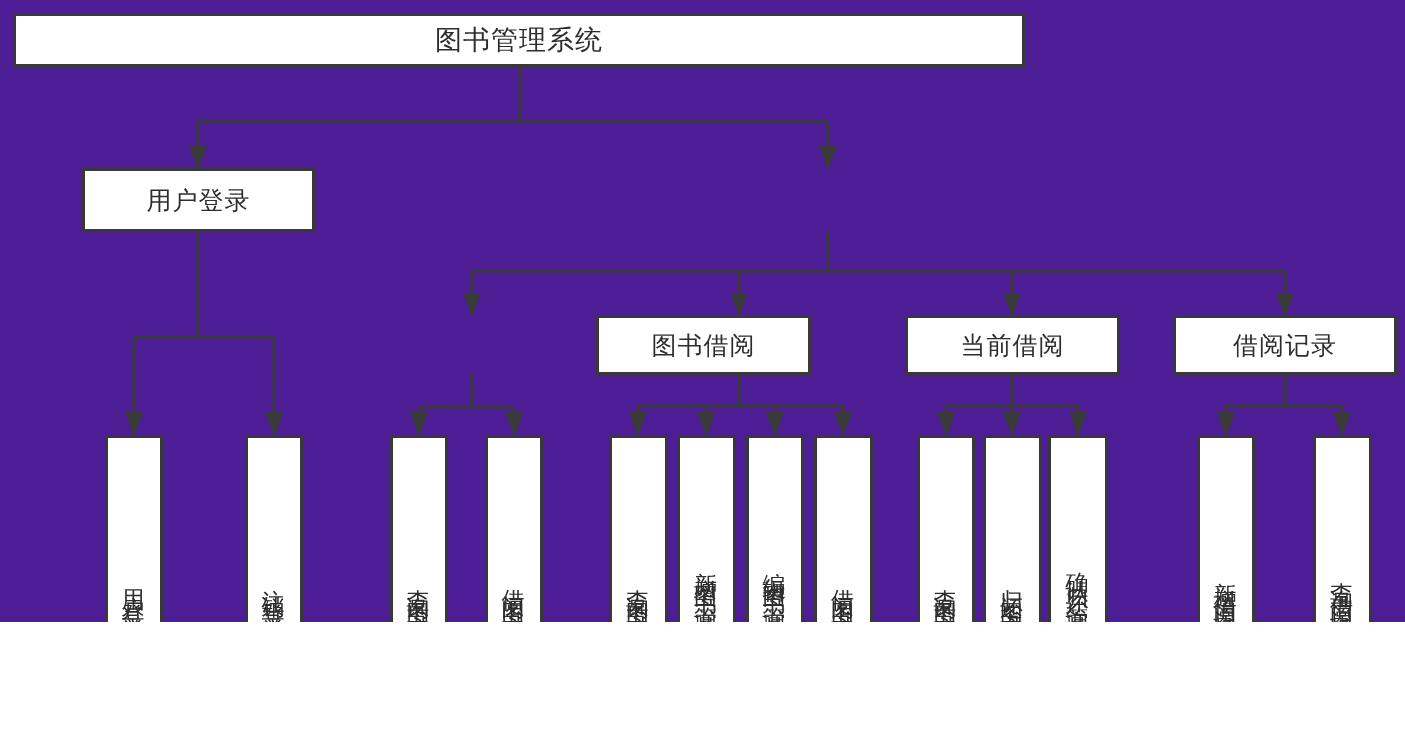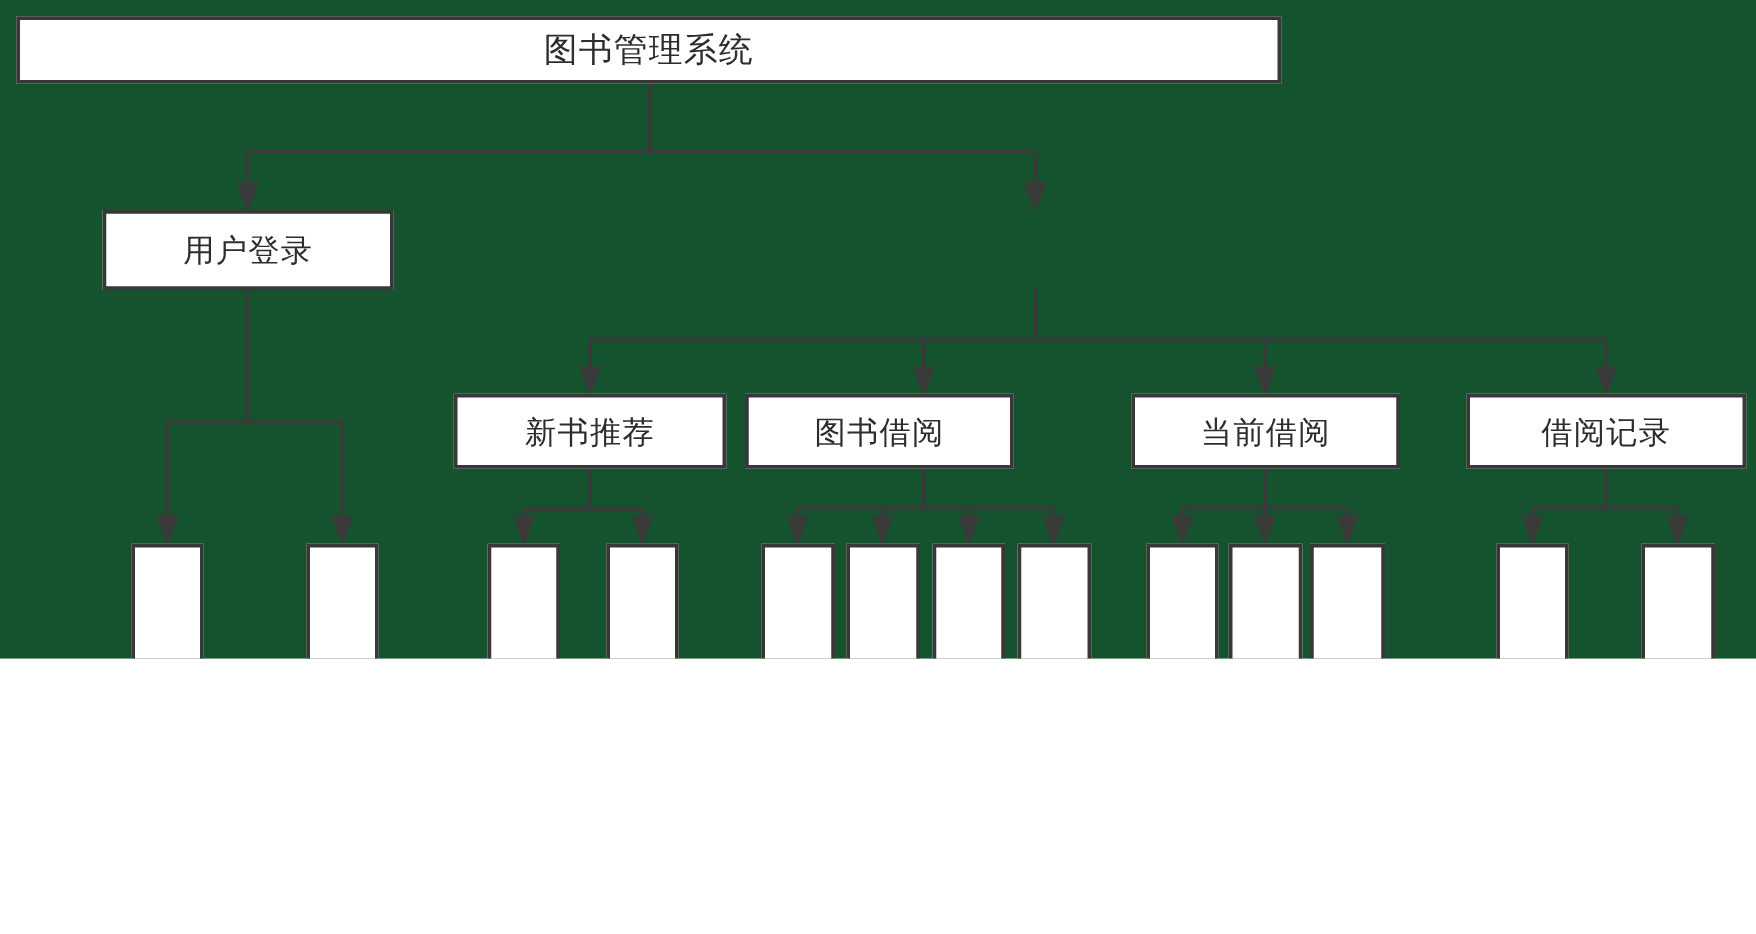--- a/index.html
+++ b/index.html
@@ -1,19 +1,19 @@
 <!DOCTYPE html>
 <html><head>
 <meta charset="utf-8">
 <style>
   html,body{margin:0;padding:0;background:#ffffff;}
   #canvas{
     position:relative;
-    width:1405px;height:527px;
-    background:#14532d;
+    width:1405px;height:622px;
+    background:#4c1d95;
     font-family:Liberation Sans, sans-serif;
     color:#2d2d2d;
     overflow:hidden;
   }
   #connectors{position:absolute;left:0;top:0;width:1405px;height:747px;}
   #connectors path{stroke:#3a3a3a;stroke-width:3;fill:none;}
   #connectors polygon{fill:#3a3a3a;stroke:none;}
 
   .hbox{
     position:absolute;
@@ -128,23 +128,20 @@
   </svg>
 
   <div class="hbox b-root">
     <span>图书管理系统</span>
   </div>
 
   <div class="hbox b-l2a">
     <span>用户登录</span>
   </div>
 
-  <div class="hbox b-l3a">
-    <span>新书推荐</span>
-  </div>
   <div class="hbox b-l3b">
     <span>图书借阅</span>
   </div>
   <div class="hbox b-l3c">
     <span>当前借阅</span>
   </div>
   <div class="hbox b-l3d">
     <span>借阅记录</span>
   </div>
 

